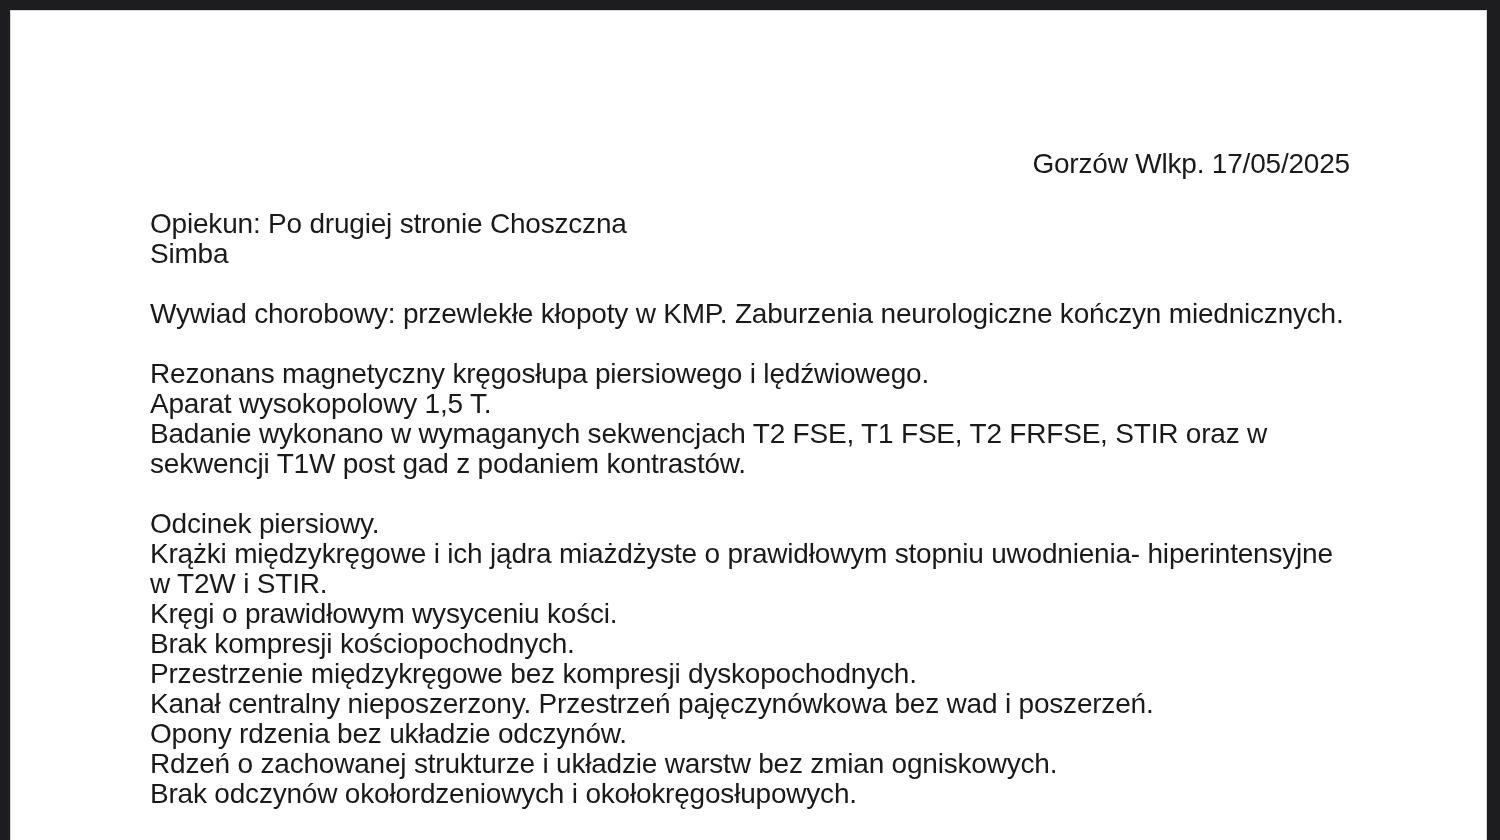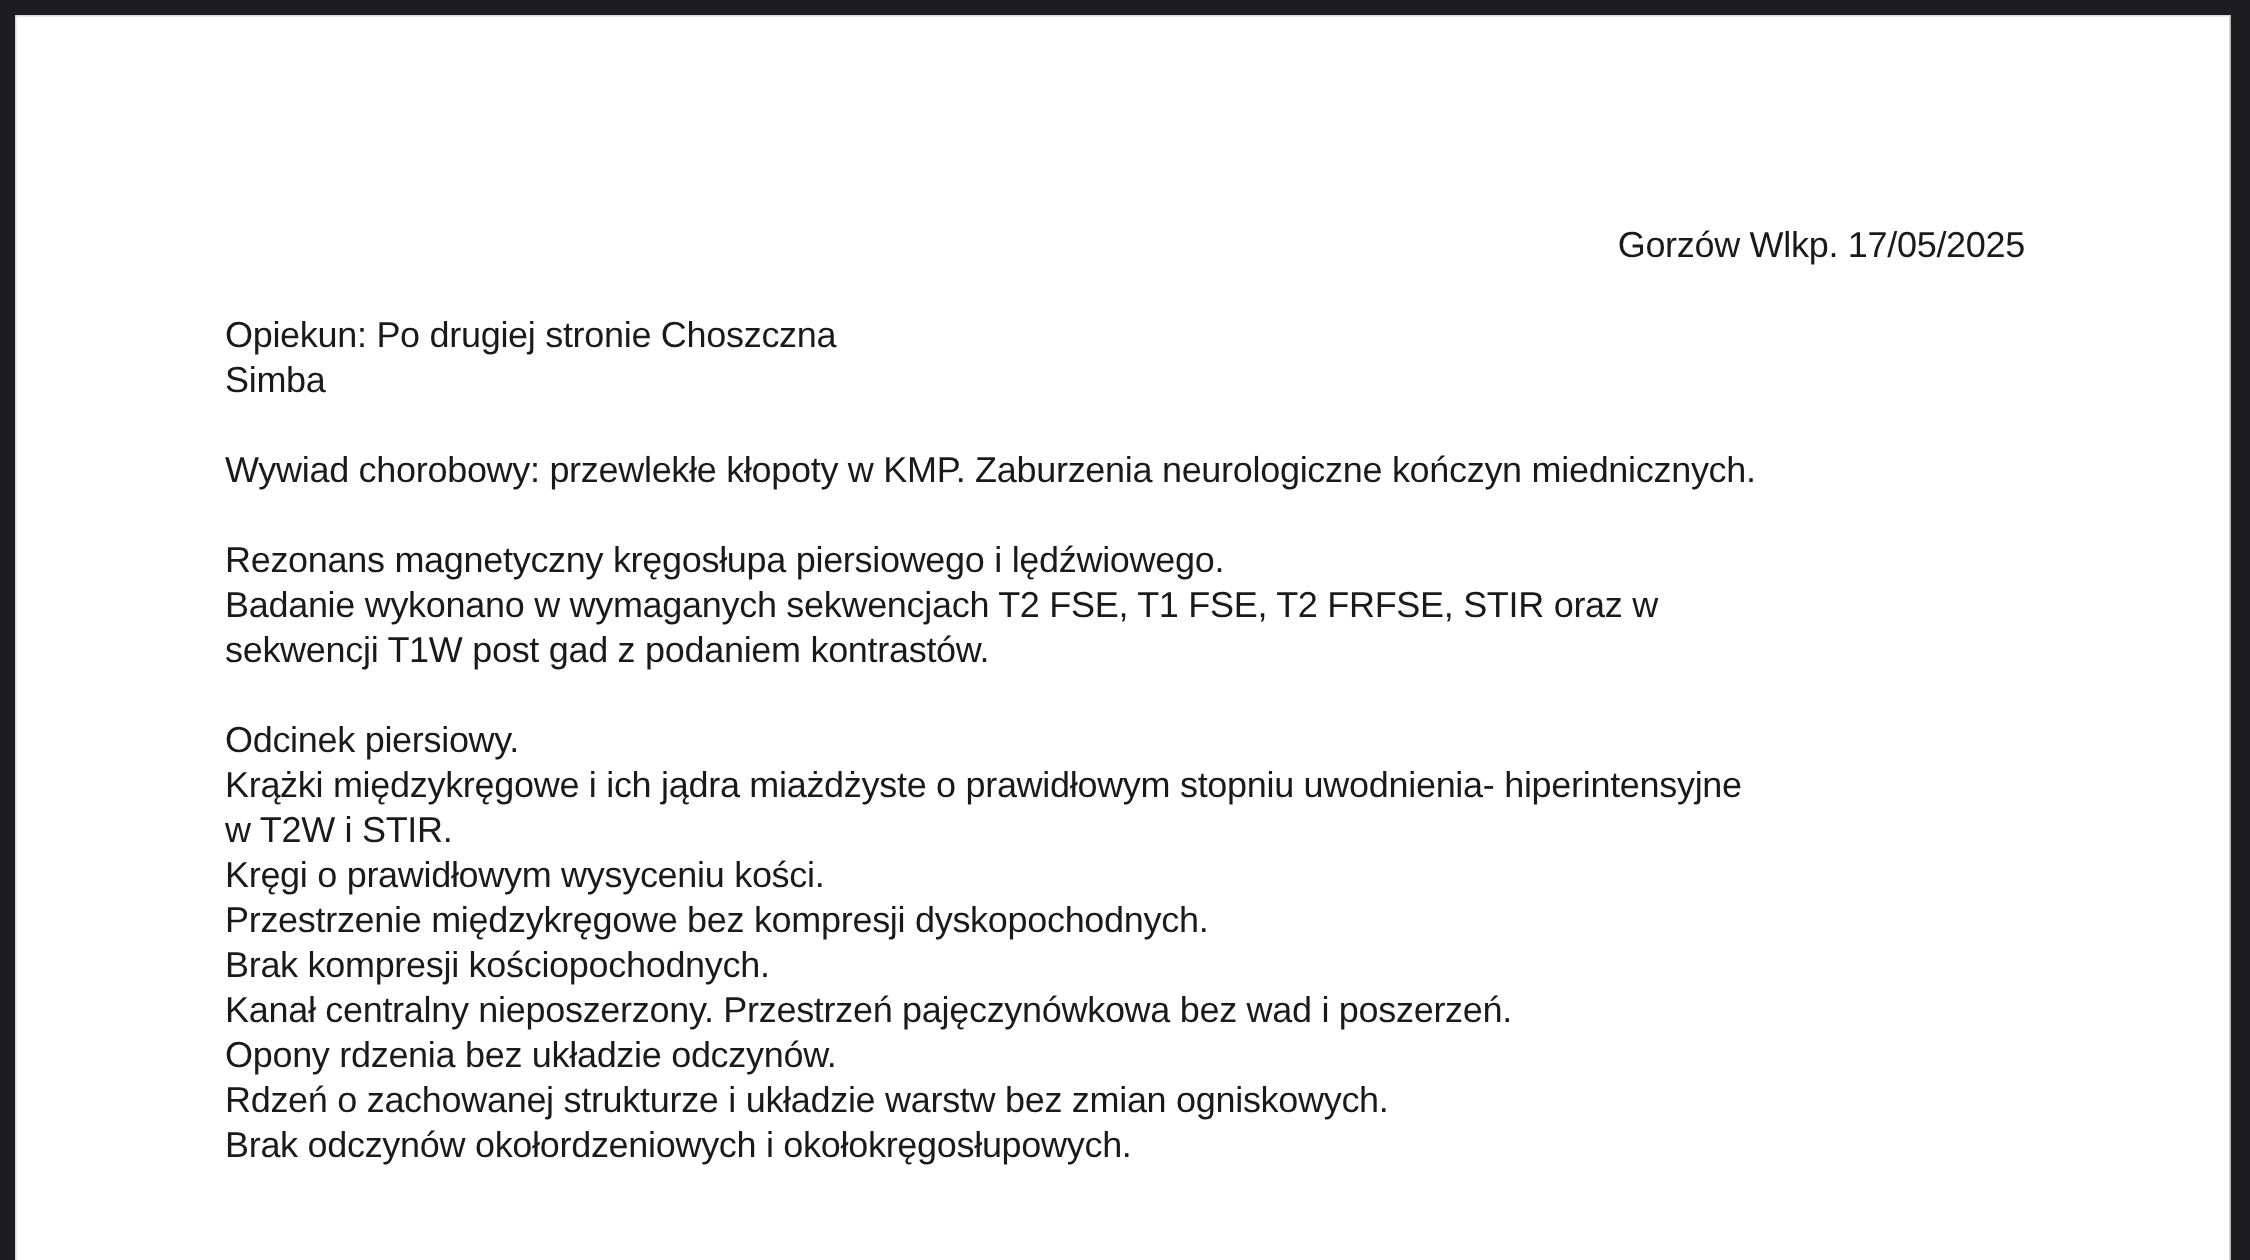--- a/index.html
+++ b/index.html
@@ -24,21 +24,21 @@
     box-sizing: border-box;
     background: #ffffff;
     border: 1px solid #d8d8d8;
     border-bottom: none;
   }
   .content {
     margin-top: 138px;
     margin-left: 139px;
     width: 1200px;
     color: #1a1a1a;
-    font-size: 24px;
+    font-size: 28px;
     letter-spacing: -0.2px;
   }
   .line {
     height: 30px;
     line-height: 30px;
     white-space: nowrap;
   }
   .line.blank {
     height: 30px;
   }
@@ -60,30 +60,31 @@
     <div class="line blank"></div>
 
     <div class="line">Opiekun: Po drugiej stronie Choszczna</div>
     <div class="line">Simba</div>
     <div class="line blank"></div>
 
     <div class="line">Wywiad chorobowy: przewlekłe kłopoty w KMP. Zaburzenia neurologiczne kończyn miednicznych.</div>
     <div class="line blank"></div>
 
     <div class="line">Rezonans magnetyczny kręgosłupa piersiowego i lędźwiowego.</div>
+    <div class="line">Aparat wysokopolowy 1,5 T.</div>
     <div class="line">Badanie wykonano w wymaganych sekwencjach T2 FSE, T1 FSE, T2 FRFSE, STIR oraz w</div>
     <div class="line">sekwencji T1W post gad z podaniem kontrastów.</div>
     <div class="line blank"></div>
 
     <div class="line"><span class="underlined">Odcinek piersiowy.</span></div>
 
     <div class="line">Krążki międzykręgowe i ich jądra miażdżyste o prawidłowym stopniu uwodnienia- hiperintensyjne</div>
     <div class="line">w T2W i STIR.</div>
     <div class="line">Kręgi o prawidłowym wysyceniu kości.</div>
+    <div class="line">Brak kompresji kościopochodnych.</div>
     <div class="line">Przestrzenie międzykręgowe bez kompresji dyskopochodnych.</div>
-    <div class="line">Brak kompresji kościopochodnych.</div>
     <div class="line">Kanał centralny nieposzerzony. Przestrzeń pajęczynówkowa bez wad i poszerzeń.</div>
     <div class="line">Opony rdzenia bez układzie odczynów.</div>
     <div class="line">Rdzeń o zachowanej strukturze i układzie warstw bez zmian ogniskowych.</div>
     <div class="line">Brak odczynów okołordzeniowych i okołokręgosłupowych.</div>
 
   </div>
 </div>
 
 </body></html>

